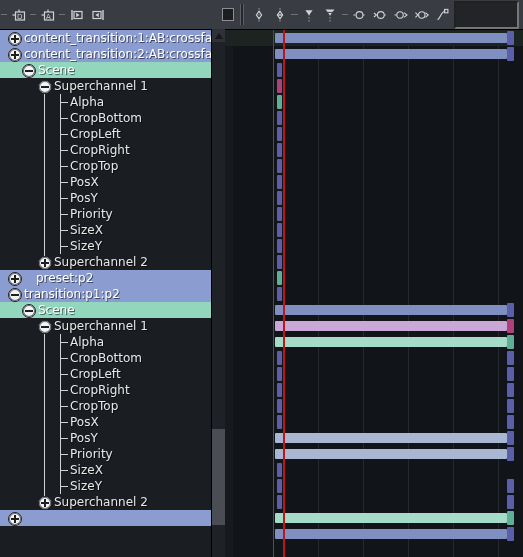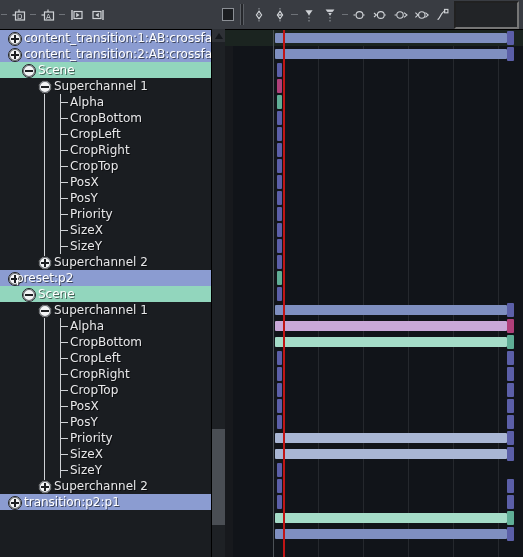--- a/index.html
+++ b/index.html
@@ -324,21 +324,25 @@
             <div class="tline" style="left: 44px; top: 0px; width: 1px; height: 16px;"></div>
             <span class="label" style="left: 70px;">SizeY</span>
           </div>
           <div class="row">
             <div class="tline" style="left: 44px; top: 0px; width: 1px; height: 16px;"></div>
             <div class="exp plus" style="left: 38px;"></div>
             <span class="label" style="left: 54px;">Superchannel 2</span>
           </div>
           <div class="row sel">
             <div class="exp plus" style="left: 8px;"></div>
-            <span class="label" style="left: 16px;">preset:p2</span>
+            <span class="label" style="left: 36px;">preset:p2</span>
+          </div>
+          <div class="row sel">
+            <div class="exp" style="left: 8px;"></div>
+            <span class="label" style="left: 24px;">transition:p1:p2</span>
           </div>
           <div class="row scene">
             <div class="exp" style="left: 22px;"></div>
             <span class="label" style="left: 38px;">Scene</span>
           </div>
           <div class="row">
             <div class="exp" style="left: 38px;"></div>
             <span class="label" style="left: 54px;">Superchannel 1</span>
           </div>
           <div class="row">
@@ -401,21 +405,20 @@
             <div class="tline" style="left: 44px; top: 0px; width: 1px; height: 16px;"></div>
             <span class="label" style="left: 70px;">SizeY</span>
           </div>
           <div class="row">
             <div class="tline" style="left: 44px; top: 0px; width: 1px; height: 16px;"></div>
             <div class="exp plus" style="left: 38px;"></div>
             <span class="label" style="left: 54px;">Superchannel 2</span>
           </div>
           <div class="row sel">
             <div class="exp plus" style="left: 8px;"></div>
-            <span class="label" style="left: 24px;">transition:p2:p1</span>
           </div>
         </div>
     </div>
 
     <div class="vscroll">
       <div class="arrow-up"></div>
       <div class="thumb" id="sb-thumb" style="top: 400px; height: 96px;"></div>
     </div>
 
     <div class="timeline">

